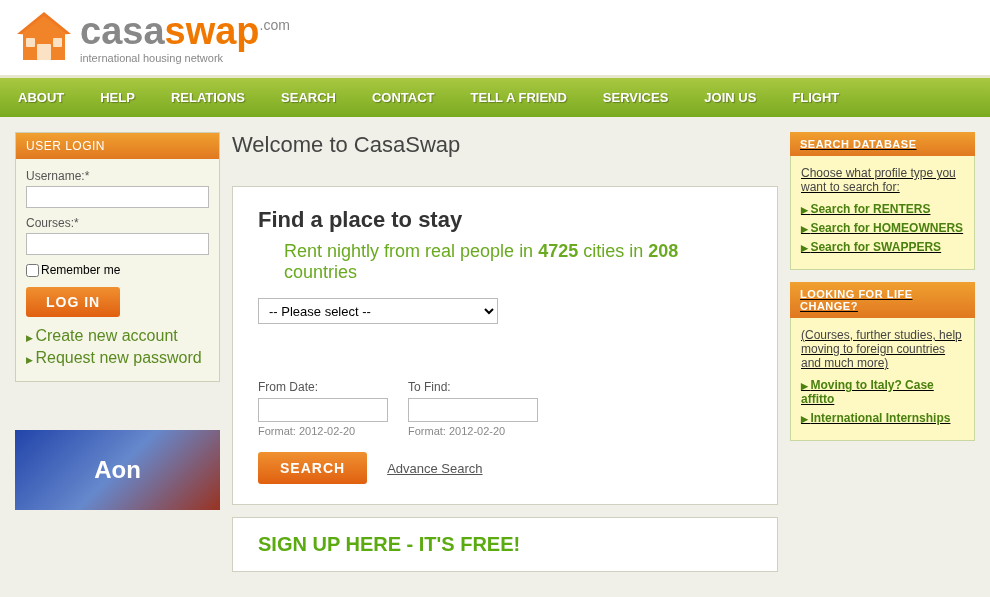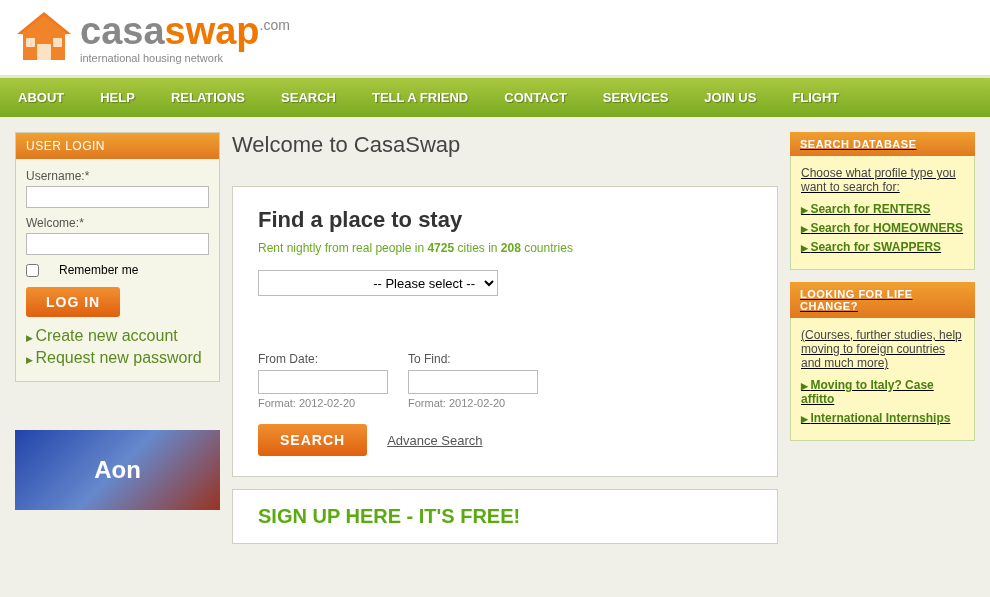--- a/index.html
+++ b/index.html
@@ -37,21 +37,21 @@
       color: #fff; font-weight: normal; font-size: 12px;
       padding: 6px 10px; letter-spacing: 0.5px;
     }
     #user-login-body { padding: 10px; }
     .field-label { font-size: 12px; color: #555; margin-bottom: 3px; }
     .text-input {
       width: 100%; border: 1px solid #bbb; padding: 3px 5px;
       font-size: 12px; background: #fff; margin-bottom: 8px;
       height: 22px;
     }
-    .remember-row { display: flex; align-items: center; gap: 20px; font-size: 12px; margin-bottom: 10px; }
+    .remember-row { display: flex; align-items: center; gap: 2px; font-size: 12px; margin-bottom: 10px; }
     #login-btn {
       background: linear-gradient(to bottom, #f09030, #e06010);
       color: #fff; font-weight: bold; border: none; padding: 7px 20px;
       font-size: 14px; cursor: pointer; border-radius: 3px; margin-bottom: 10px;
       letter-spacing: 1px;
     }
     .login-links { font-size: 16px; }
     .login-links a { color: #5a8a20; text-decoration: none; display: block; margin-bottom: 4px; }
     .login-links a:before { content: "▶ "; font-size: 9px; }
 
@@ -59,27 +59,27 @@
     #ad-box { background: #ccc; height: 80px; display: flex; align-items: flex-start; justify-content: center; overflow: hidden; margin-top: 48px; }
     #ad-box-inner { background: linear-gradient(135deg, #2244aa 0%, #6688cc 50%, #993322 100%); width: 100%; height: 100%; display: flex; align-items: center; justify-content: center; color: #fff; font-size: 24px; font-weight: bold; }
 
     
     #welcome-title { font-size: 22px; color: #444; margin-bottom: 28px; font-weight: normal; }
     #search-panel {
       background: #fff; border: 1px solid #d0d0c0; padding: 20px 25px;
       margin-bottom: 12px;
     }
     #find-title { font-size: 22px; font-weight: bold; color: #333; margin-bottom: 8px; }
-    #rent-text { color: #6aaa20; font-size: 12px; margin-bottom: 15px; }
+    #rent-text { color: #6aaa20; font-size: 18px; margin-bottom: 15px; margin-left: 26px; }
     #rent-text strong { color: #6aaa20; }
 
     #select-row { display: flex; align-items: center; gap: 5px; margin-bottom: 12px; }
     #location-select {
       width: 240px; border: 1px solid #bbb; padding: 4px 6px;
-      font-size: 13px; height: 26px; background: #fff; text-align: right;
+      font-size: 13px; height: 26px; background: #fff;
     }
 
     #date-row { display: flex; gap: 20px; margin-bottom: 5px; }
     .date-group { display: flex; flex-direction: column; margin-top: 44px; }
     .date-label { font-size: 12px; color: #555; margin-bottom: 4px; }
     .date-input {
       border: 1px solid #bbb; padding: 3px 6px; font-size: 12px;
       width: 130px; height: 24px; background: #fff;
     }
     .date-format { font-size: 11px; color: #888; margin-top: 3px; }
@@ -149,24 +149,24 @@
     <li>
         <a href="#">HELP</a>
       </li>
     <li>
         <a href="#">RELATIONS</a>
       </li>
     <li>
         <a href="#">SEARCH</a>
       </li>
     <li>
+        <a href="#">CONTACT</a>
+      </li>
+    <li>
         <a href="#">TELL A FRIEND</a>
-      </li>
-    <li>
-        <a href="#">CONTACT</a>
       </li>
     <li>
         <a href="#">SERVICES</a>
       </li>
     <li>
         <a href="#">JOIN US</a>
       </li>
     <li>
         <a href="#">FLIGHT</a>
       </li>
@@ -174,21 +174,21 @@
 </nav>
 
 <div id="main">
 
   <div id="left-col">
     <div id="user-login">
       <div id="user-login-title">USER LOGIN</div>
       <div id="user-login-body">
         <div class="field-label">Username:*</div>
         <input class="text-input" type="text" style="">
-        <div class="field-label">Welcome:*</div>
+        <div class="field-label">Courses:*</div>
         <input class="text-input" type="password" style="">
         <div class="remember-row">
           <input type="checkbox" style="">
           <span>Remember me</span>
         </div>
         <button id="login-btn">LOG IN</button>
         <div class="login-links">
           <a href="#">Create new account</a>
           <a href="#">Request new password</a>
         </div>

